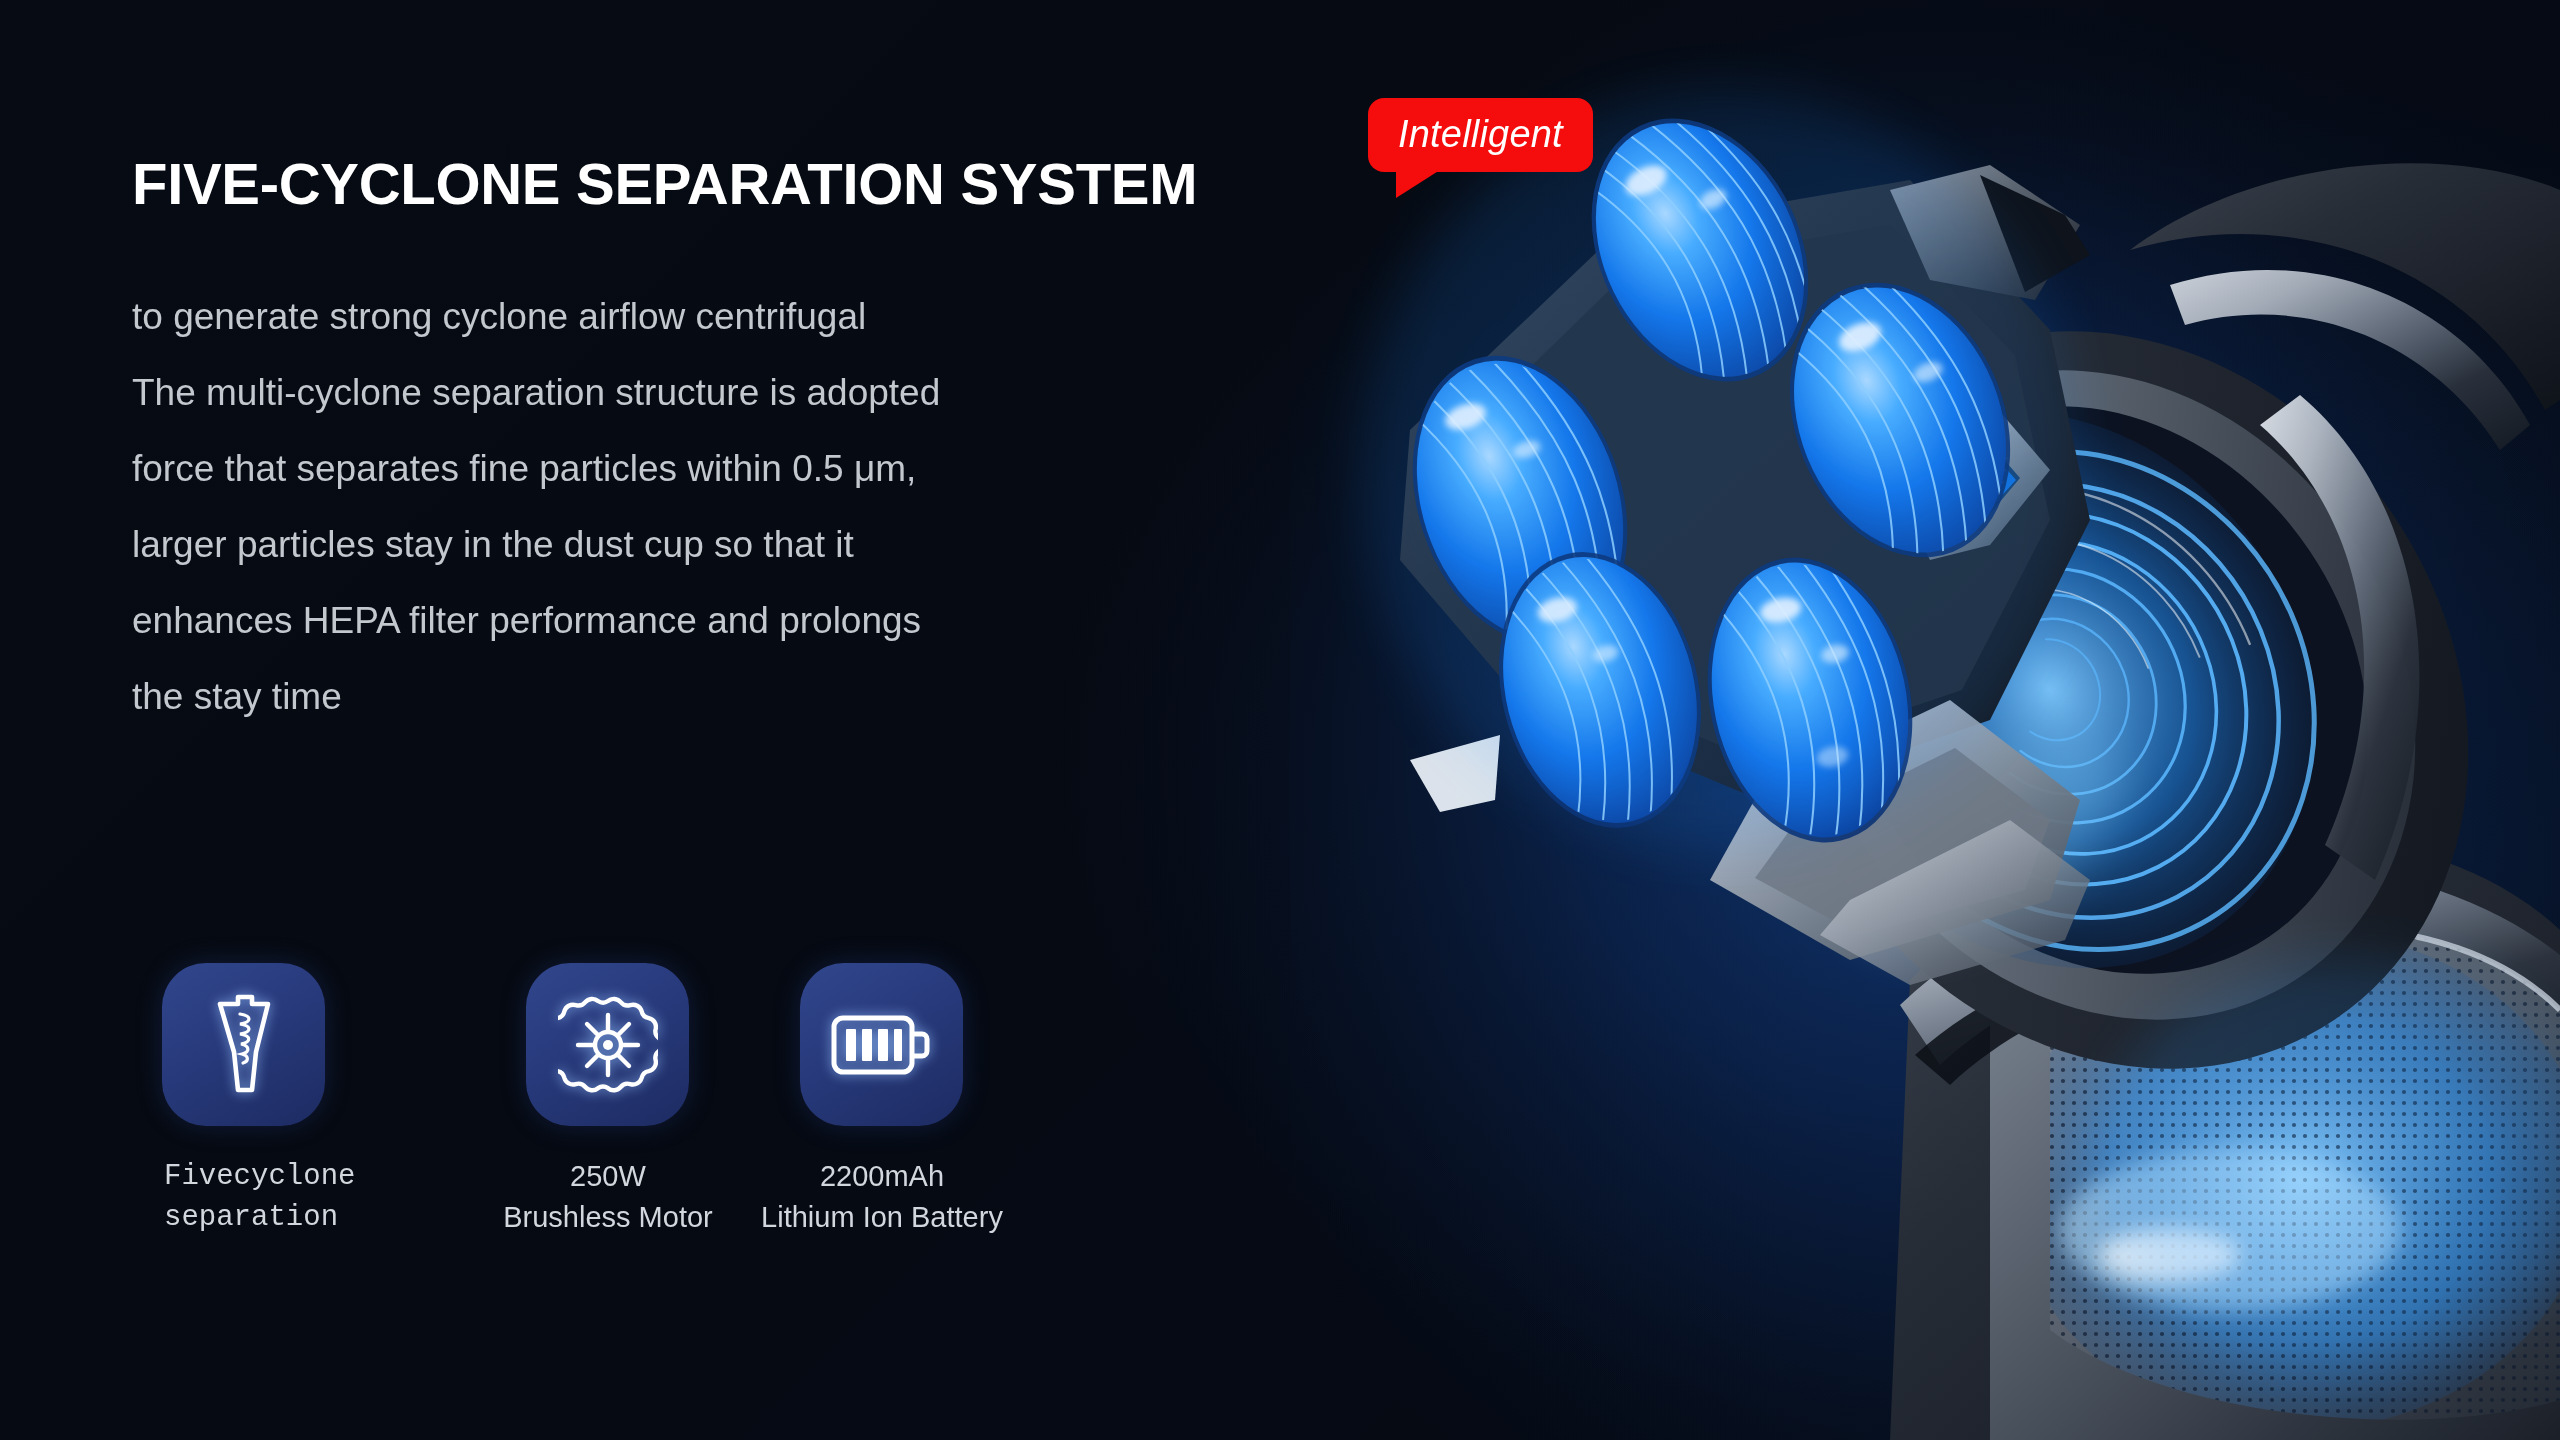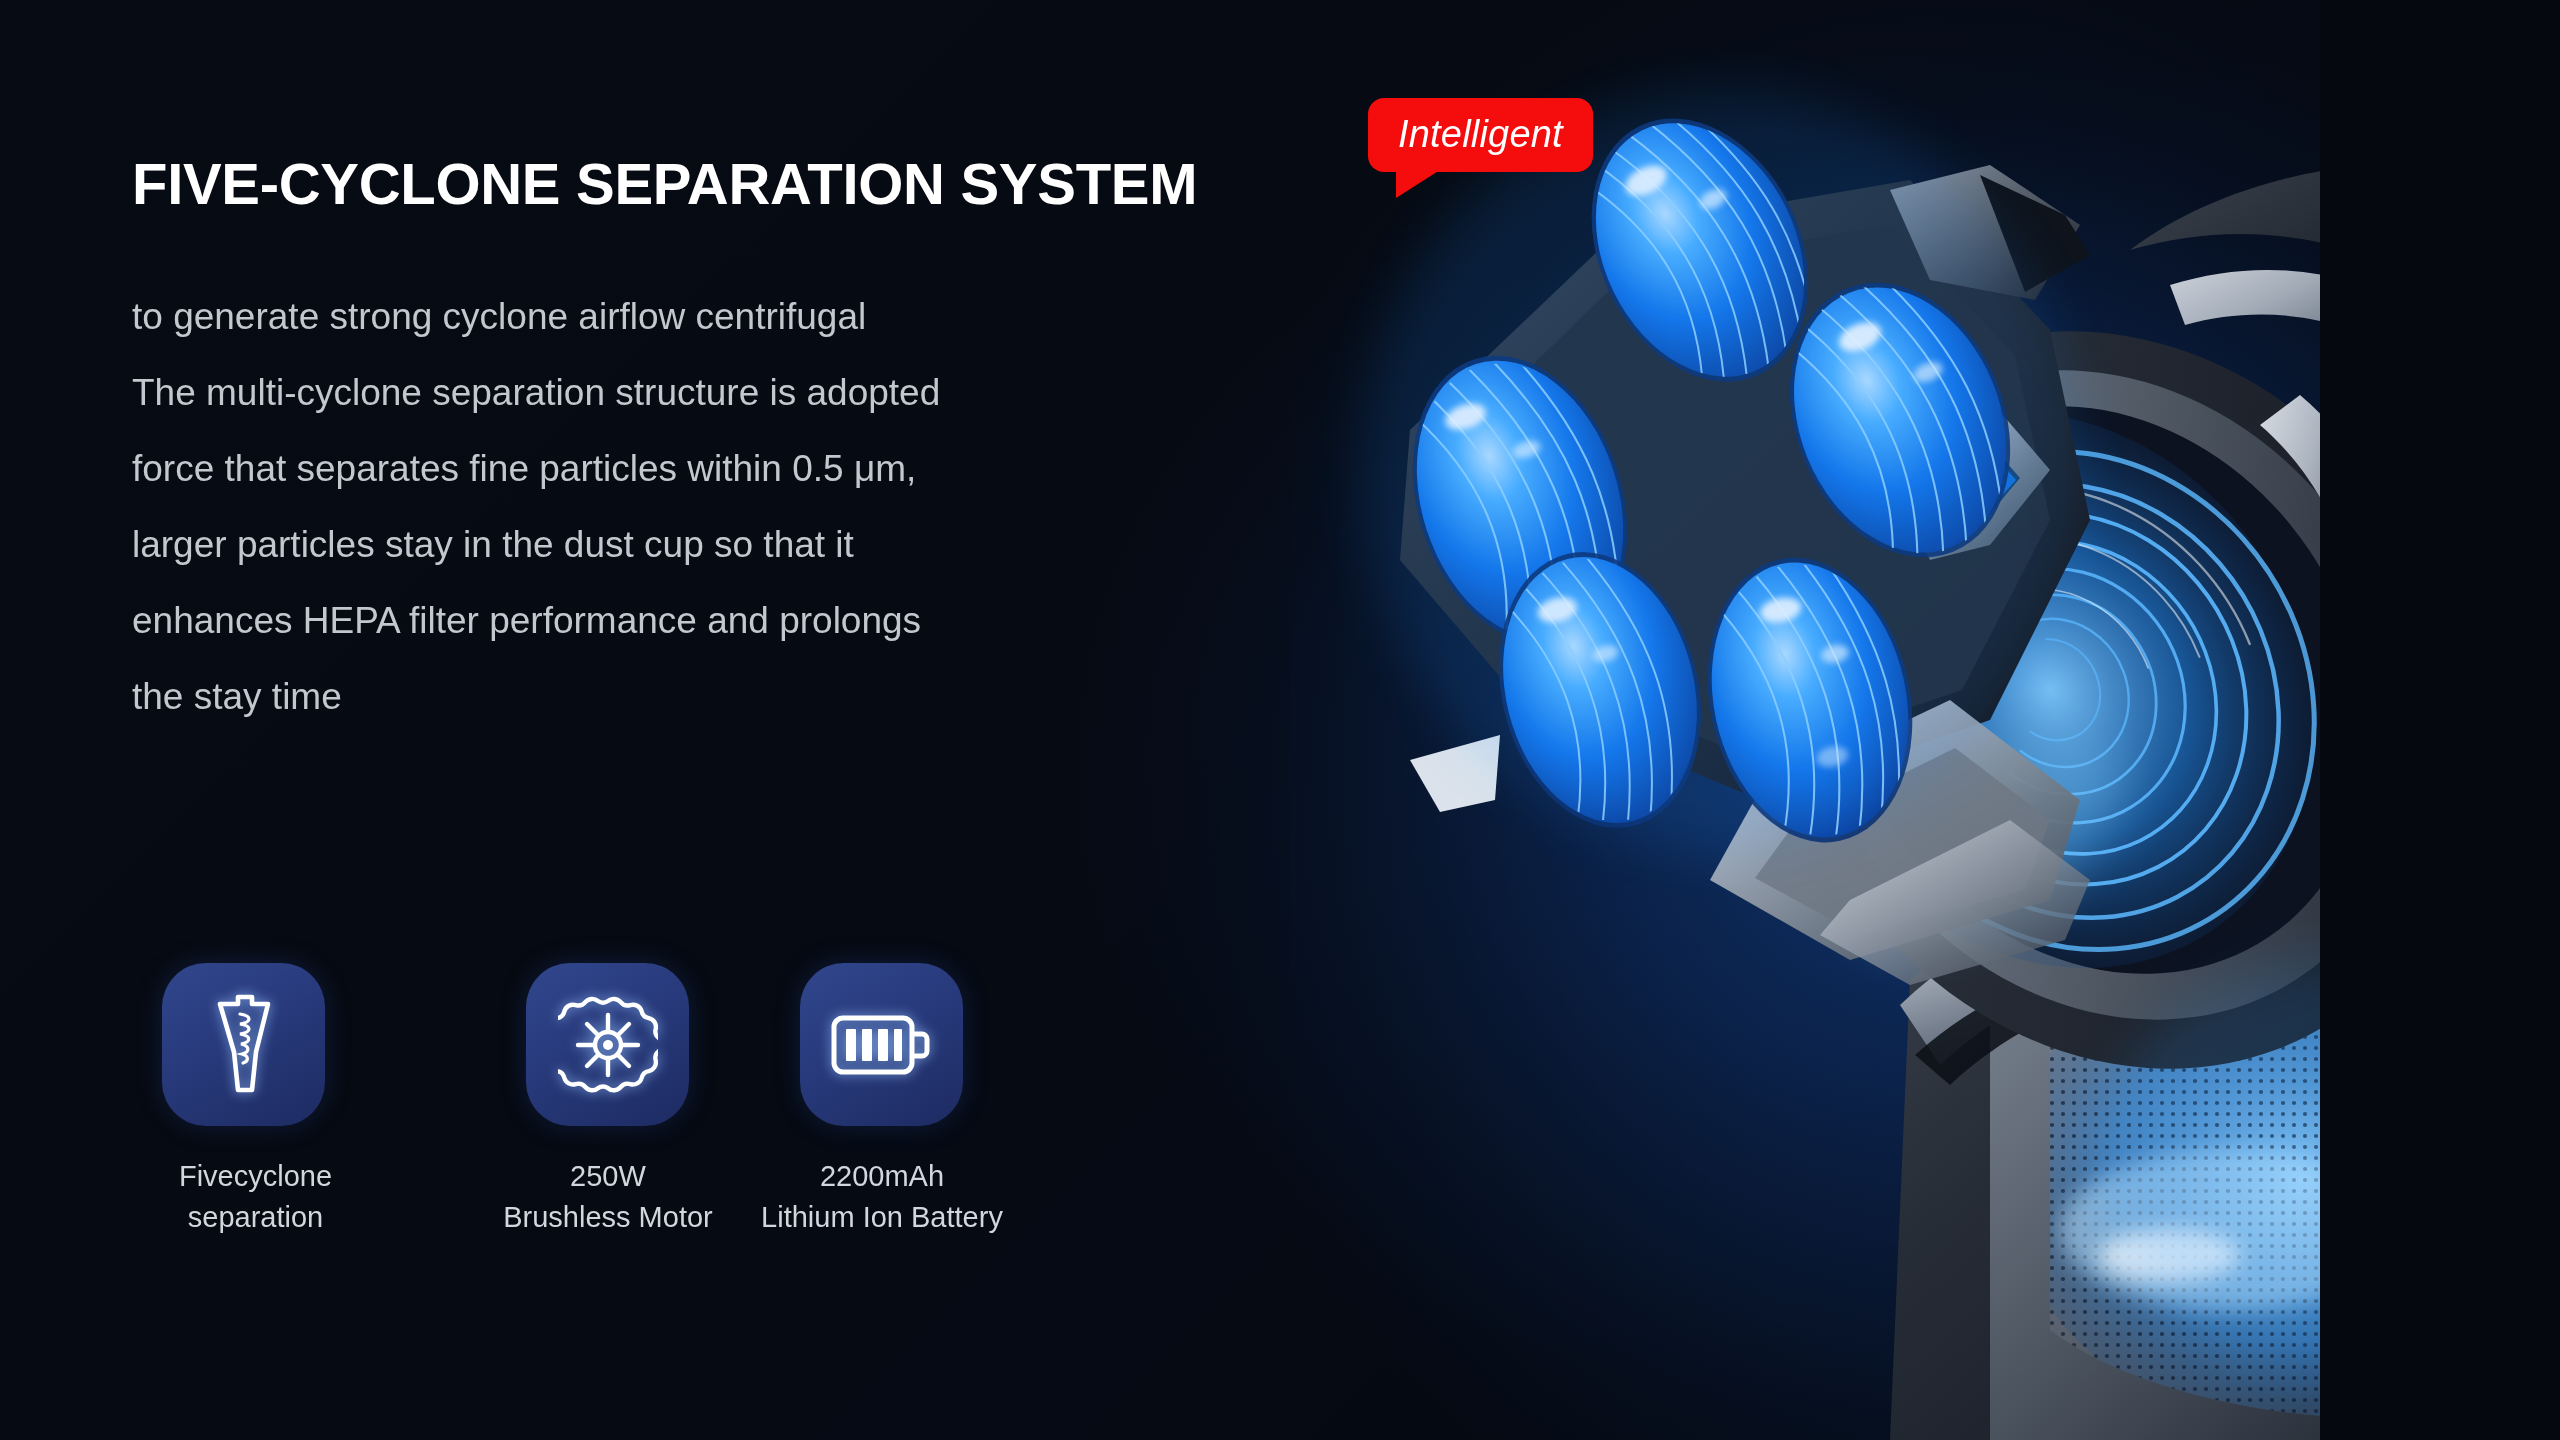--- a/index.html
+++ b/index.html
@@ -5,21 +5,21 @@
   * { margin:0; padding:0; box-sizing:border-box; }
   html, body {
     width:2560px; height:1440px;
     overflow:hidden;
     background:#05090f;
     font-family:"Liberation Sans", sans-serif;
   }
 
   #stage {
     position:relative;
-    width:2320px; height:1440px;
+    width:2560px; height:1440px;
     overflow:hidden;
     background:
       radial-gradient(ellipse 1100px 900px at 1850px 760px, rgba(14,52,110,0.55) 0%, rgba(10,30,66,0.30) 42%, rgba(5,11,22,0) 72%),
       radial-gradient(ellipse 1500px 1200px at 2250px 900px, rgba(12,44,96,0.45) 0%, rgba(6,16,34,0) 70%),
       linear-gradient(135deg, #070c14 0%, #060a12 38%, #050a14 62%, #04080f 100%);
   }
 
   
   .copy { position:absolute; left:132px; top:150px; width:1260px; }
 
@@ -94,21 +94,21 @@
 
   .feature .cap {
     margin-top:30px;
     color:#d2d7de;
     text-align:center;
     font-family:"Liberation Sans Narrow","Liberation Sans", sans-serif;
     font-size:29px;
     line-height:41px;
     white-space:nowrap;
   }
-  .feature:nth-child(1) .cap { width:163px; margin-left:12px; }
+  .feature:nth-child(1) .cap { width:163px; margin-left:2px;font-family:Liberation Mono, monospace; }
   .feature:nth-child(2) .cap { width:270px; margin-left:46px; }
   .feature:nth-child(3) .cap { width:300px; margin-left:40px; }
   .cap .cl { display:block; }
 
   .tile svg { filter: drop-shadow(0 0 6px rgba(150,195,255,0.85)); }
 
   
   .product {
     position:absolute;
     left:1290px; top:0;

